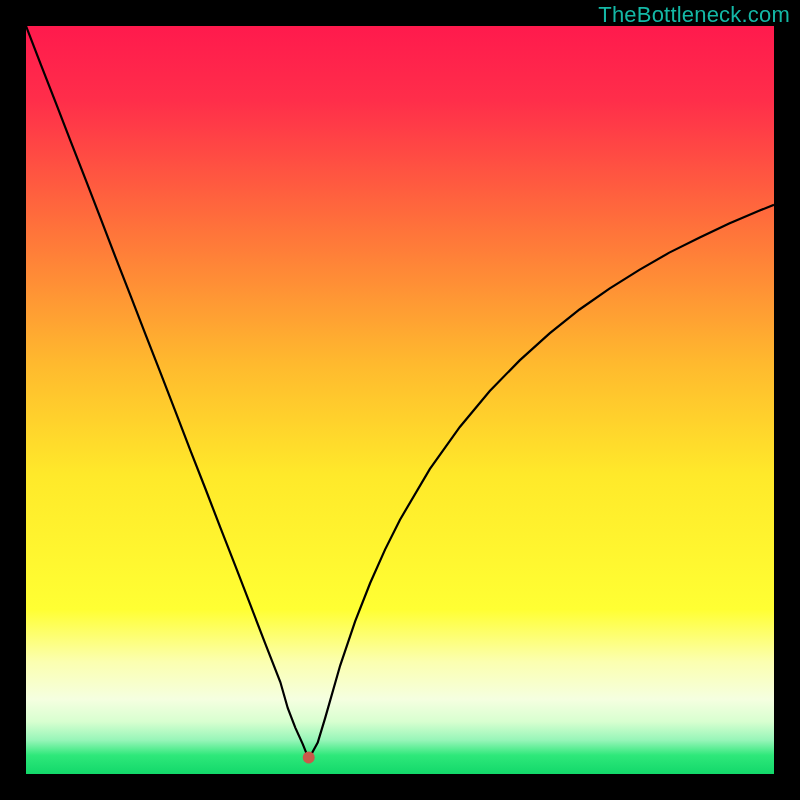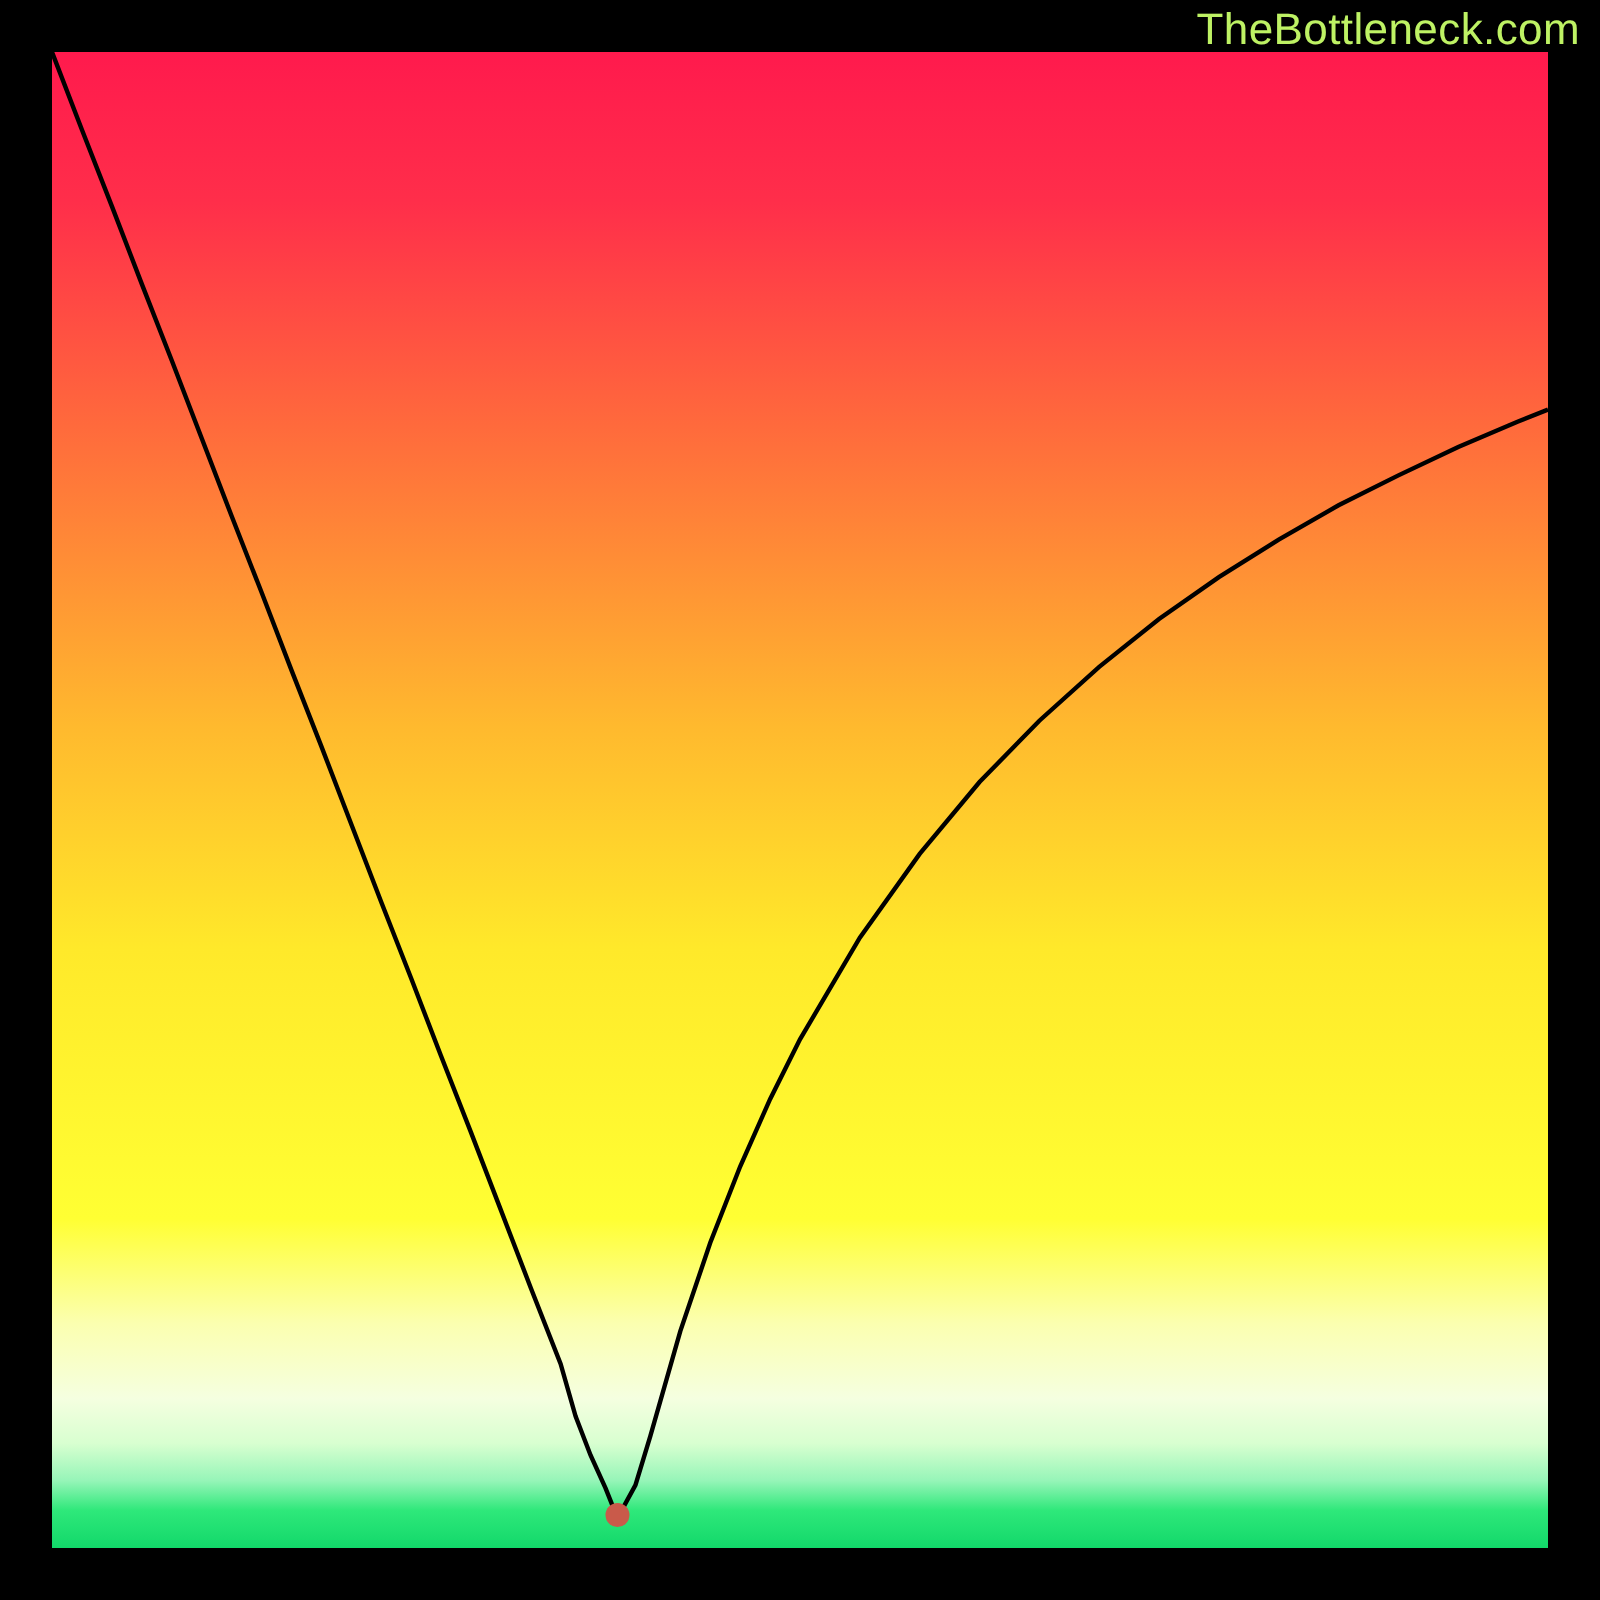--- a/index.html
+++ b/index.html
@@ -23,21 +23,21 @@
     position: absolute;
     left: 0;
     top: 0;
     width: 748px;
     height: 748px;
   }
   .watermark {
     position: absolute;
     top: 2px;
     right: 10px;
-    color: #bef264;
+    color: #14b8a6;
     font-size: 22px;
     font-weight: 500;
     letter-spacing: 0.2px;
     user-select: none;
   }
   svg {
     display: block;
   }
 </style>
 </head>

